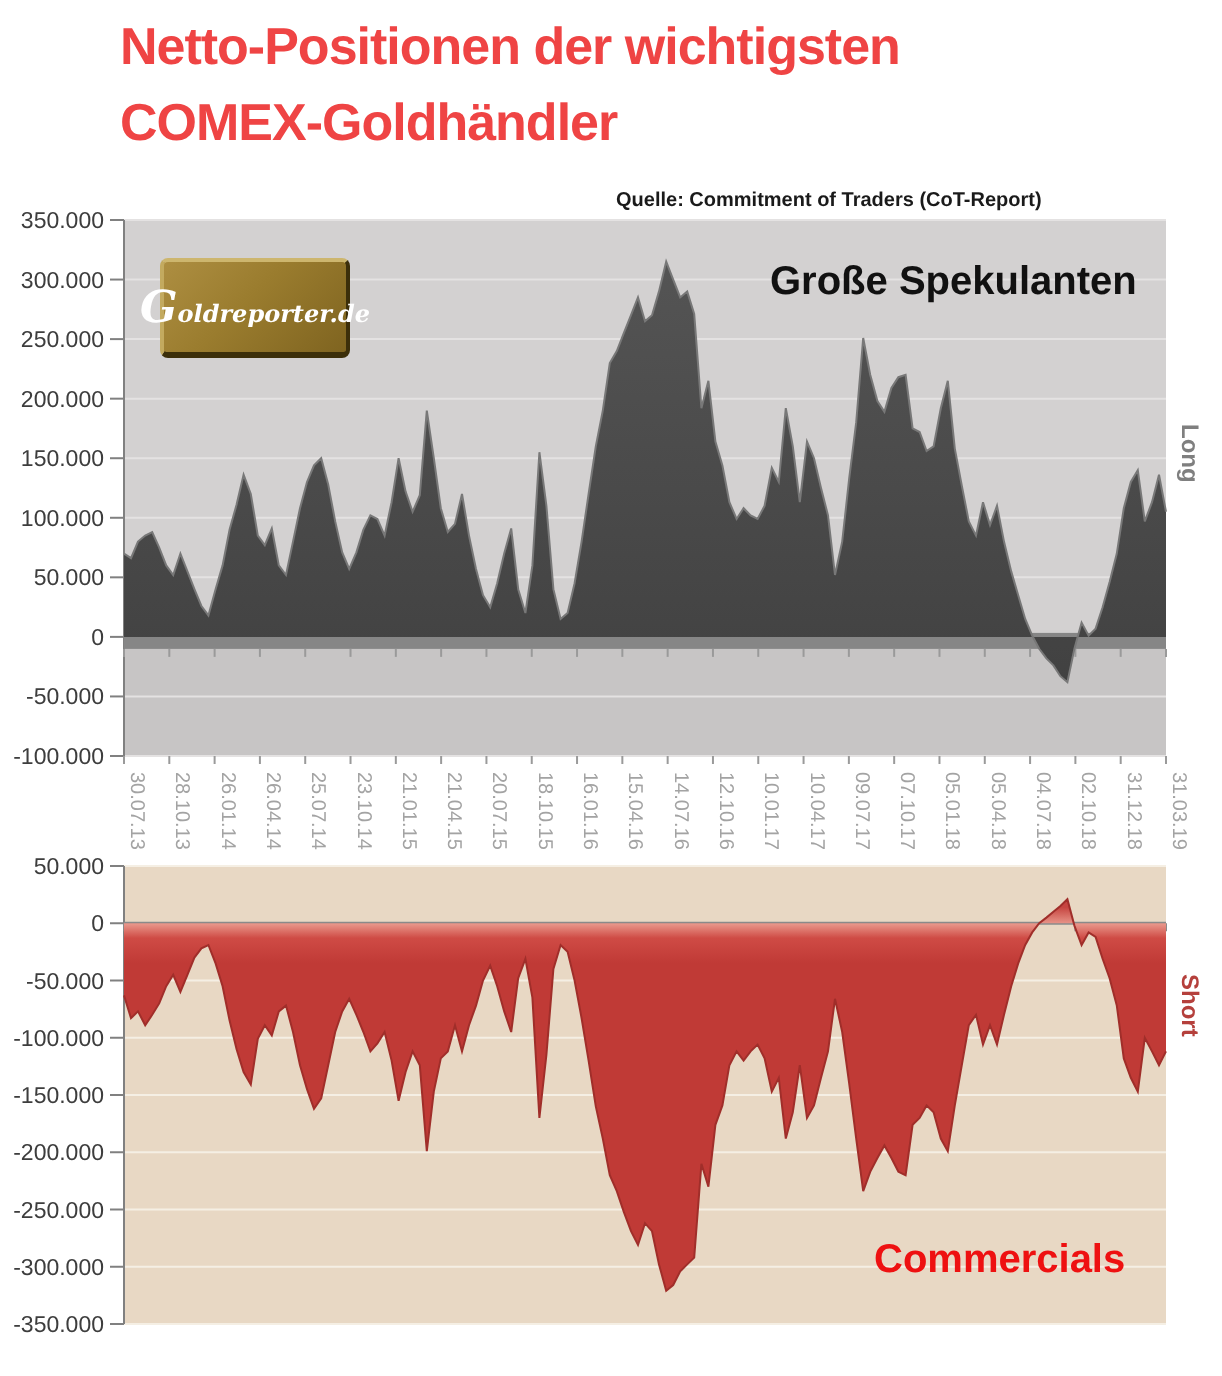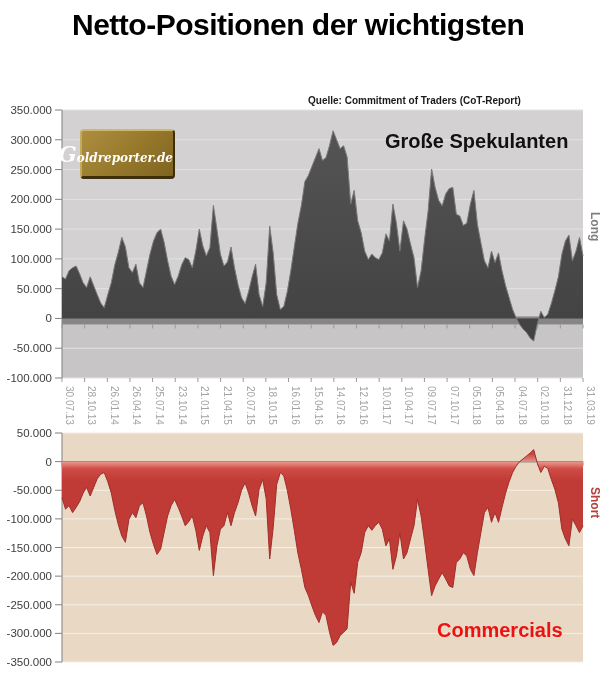--- a/index.html
+++ b/index.html
@@ -1,33 +1,33 @@
 <!DOCTYPE html>
 <html><head>
 <meta charset="utf-8">
 <style>
   html,body{margin:0;padding:0;background:#fff;}
   #page{position:relative;width:611px;height:688px;background:#ffffff;overflow:hidden;
         font-family:"Liberation Sans",sans-serif;}
   #chart-svg{position:absolute;left:0;top:0;}
   .abs{position:absolute;}
-  .title-line{left:60px;font-weight:bold;color:#000000;font-size:30px;letter-spacing:-0.5px;white-space:nowrap;margin-left:12px;}
+  .title-line{left:60px;font-weight:bold;color:#ef4444;font-size:26px;letter-spacing:-0.5px;white-space:nowrap;}
   #title-line1{top:8px;}
   #title-line2{top:46px;}
   #source-note{left:308px;top:67px;font-size:10px;font-weight:bold;color:#1a1a1a;white-space:nowrap;margin-top:28px;}
   #spec-title{left:385px;top:130px;font-size:20px;font-weight:bold;color:#111;white-space:nowrap;}
   #comm-title{left:437px;top:619px;font-size:20px;font-weight:bold;color:#ee1111;white-space:nowrap;}
   .side-label{writing-mode:vertical-rl;font-size:12px;font-weight:bold;white-space:nowrap;}
   #long-label{left:588px;top:212px;color:#7f7f7f;}
   #short-label{left:588px;top:487px;color:#b5403c;}
   #logo{left:80px;top:129px;width:95px;height:50px;border-radius:4px;
         background:linear-gradient(135deg,#ad8e41 0%,#9a7c2e 45%,#7f6420 100%);
         border-top:2px solid #cdb66e;border-left:2px solid #c3aa5f;
         border-right:2px solid #3c2f0a;border-bottom:3px solid #3c2f0a;
-        box-sizing:border-box;display:flex;align-items:center;justify-content:flex-end;}
+        box-sizing:border-box;display:flex;align-items:center;justify-content:center;}
   #logo-text{color:#fff;font-family:"DejaVu Serif",serif;font-style:italic;font-weight:bold;
         font-size:12px;line-height:1;}
   #logo-text::first-letter{font-size:22px;}
 </style>
 </head>
 <body>
 
 <div id="page">
   <svg id="chart-svg" width="611" height="688">
       <defs>
@@ -206,20 +206,21 @@
         <line x1="515.0434782608695" y1="461.625" x2="515.0434782608695" y2="465.625" stroke="#8a8a8a" stroke-width="1"></line>
         <line x1="537.695652173913" y1="461.625" x2="537.695652173913" y2="465.625" stroke="#8a8a8a" stroke-width="1"></line>
         <line x1="560.3478260869565" y1="461.625" x2="560.3478260869565" y2="465.625" stroke="#8a8a8a" stroke-width="1"></line>
         <line x1="583" y1="461.625" x2="583" y2="465.625" stroke="#8a8a8a" stroke-width="1"></line>
         <path d="M62,461.625 L62.0,497.7 L65.5,509.1 L69.0,505.7 L72.6,512.6 L76.1,507.4 L79.6,501.7 L83.1,493.1 L86.6,487.4 L90.2,496.0 L93.7,487.4 L97.2,478.8 L100.7,474.2 L104.2,472.5 L107.8,481.7 L111.3,493.1 L114.8,510.3 L118.3,524.6 L121.8,536.0 L125.4,542.3 L128.9,519.4 L132.4,512.6 L135.9,517.7 L139.4,505.7 L143.0,502.8 L146.5,516.0 L150.0,532.6 L153.5,544.6 L157.0,554.4 L160.6,549.2 L164.1,532.6 L167.6,516.0 L171.1,505.7 L174.6,499.4 L178.2,507.4 L181.7,516.0 L185.2,525.7 L188.7,521.7 L192.3,516.0 L195.8,530.3 L199.3,550.4 L202.8,536.0 L206.3,525.7 L209.9,532.6 L213.4,575.6 L216.9,545.8 L220.4,529.2 L223.9,525.7 L227.5,512.6 L231.0,525.7 L234.5,512.6 L238.0,502.8 L241.5,490.3 L245.1,482.8 L248.6,493.1 L252.1,505.7 L255.6,516.0 L259.1,489.1 L262.7,479.4 L266.2,498.8 L269.7,559.0 L273.2,527.5 L276.7,484.5 L280.3,472.5 L283.8,475.9 L287.3,490.3 L290.8,509.1 L294.3,530.3 L297.9,553.2 L301.4,569.3 L304.9,587.6 L308.4,595.6 L311.9,605.9 L315.5,615.6 L319.0,622.5 L322.5,611.6 L326.0,615.6 L329.5,632.2 L333.1,645.4 L336.6,642.5 L340.1,635.7 L343.6,632.2 L347.1,628.8 L350.7,581.9 L354.2,593.3 L357.7,562.4 L361.2,552.7 L364.7,532.6 L368.3,525.7 L371.8,530.3 L375.3,525.7 L378.8,522.3 L382.3,529.2 L385.9,545.8 L389.4,538.9 L392.9,569.3 L396.4,556.1 L399.9,532.6 L403.5,559.0 L407.0,552.7 L410.5,538.9 L414.0,525.7 L417.5,499.4 L421.1,516.0 L424.6,541.8 L428.1,569.3 L431.6,595.6 L435.1,585.9 L438.7,579.0 L442.2,572.7 L445.7,579.0 L449.2,585.9 L452.8,587.6 L456.3,562.4 L459.8,559.0 L463.3,552.7 L466.8,556.1 L470.4,569.3 L473.9,575.6 L477.4,552.7 L480.9,532.6 L484.4,512.6 L488.0,507.4 L491.5,522.3 L495.0,512.6 L498.5,522.3 L502.0,507.4 L505.6,493.1 L509.1,481.7 L512.6,472.5 L516.1,466.2 L519.6,461.6 L523.2,458.8 L526.7,455.9 L530.2,453.0 L533.7,449.6 L537.2,462.8 L540.8,472.5 L544.3,466.2 L547.8,468.5 L551.3,479.4 L554.8,489.1 L558.4,502.8 L561.9,529.2 L565.4,538.9 L568.9,545.8 L572.4,518.9 L576.0,525.7 L579.5,532.6 L583.0,525.7 L583,461.625 Z" fill="url(#gradComm)"></path>
         <path d="M62.0,497.7 L65.5,509.1 L69.0,505.7 L72.6,512.6 L76.1,507.4 L79.6,501.7 L83.1,493.1 L86.6,487.4 L90.2,496.0 L93.7,487.4 L97.2,478.8 L100.7,474.2 L104.2,472.5 L107.8,481.7 L111.3,493.1 L114.8,510.3 L118.3,524.6 L121.8,536.0 L125.4,542.3 L128.9,519.4 L132.4,512.6 L135.9,517.7 L139.4,505.7 L143.0,502.8 L146.5,516.0 L150.0,532.6 L153.5,544.6 L157.0,554.4 L160.6,549.2 L164.1,532.6 L167.6,516.0 L171.1,505.7 L174.6,499.4 L178.2,507.4 L181.7,516.0 L185.2,525.7 L188.7,521.7 L192.3,516.0 L195.8,530.3 L199.3,550.4 L202.8,536.0 L206.3,525.7 L209.9,532.6 L213.4,575.6 L216.9,545.8 L220.4,529.2 L223.9,525.7 L227.5,512.6 L231.0,525.7 L234.5,512.6 L238.0,502.8 L241.5,490.3 L245.1,482.8 L248.6,493.1 L252.1,505.7 L255.6,516.0 L259.1,489.1 L262.7,479.4 L266.2,498.8 L269.7,559.0 L273.2,527.5 L276.7,484.5 L280.3,472.5 L283.8,475.9 L287.3,490.3 L290.8,509.1 L294.3,530.3 L297.9,553.2 L301.4,569.3 L304.9,587.6 L308.4,595.6 L311.9,605.9 L315.5,615.6 L319.0,622.5 L322.5,611.6 L326.0,615.6 L329.5,632.2 L333.1,645.4 L336.6,642.5 L340.1,635.7 L343.6,632.2 L347.1,628.8 L350.7,581.9 L354.2,593.3 L357.7,562.4 L361.2,552.7 L364.7,532.6 L368.3,525.7 L371.8,530.3 L375.3,525.7 L378.8,522.3 L382.3,529.2 L385.9,545.8 L389.4,538.9 L392.9,569.3 L396.4,556.1 L399.9,532.6 L403.5,559.0 L407.0,552.7 L410.5,538.9 L414.0,525.7 L417.5,499.4 L421.1,516.0 L424.6,541.8 L428.1,569.3 L431.6,595.6 L435.1,585.9 L438.7,579.0 L442.2,572.7 L445.7,579.0 L449.2,585.9 L452.8,587.6 L456.3,562.4 L459.8,559.0 L463.3,552.7 L466.8,556.1 L470.4,569.3 L473.9,575.6 L477.4,552.7 L480.9,532.6 L484.4,512.6 L488.0,507.4 L491.5,522.3 L495.0,512.6 L498.5,522.3 L502.0,507.4 L505.6,493.1 L509.1,481.7 L512.6,472.5 L516.1,466.2 L519.6,461.6 L523.2,458.8 L526.7,455.9 L530.2,453.0 L533.7,449.6 L537.2,462.8 L540.8,472.5 L544.3,466.2 L547.8,468.5 L551.3,479.4 L554.8,489.1 L558.4,502.8 L561.9,529.2 L565.4,538.9 L568.9,545.8 L572.4,518.9 L576.0,525.7 L579.5,532.6 L583.0,525.7" fill="none" stroke="#a02e2a" stroke-width="1"></path>
       </g>
     </svg>
 
   <div class="abs title-line" id="title-line1">Netto-Positionen der wichtigsten</div>
+  <div class="abs title-line" id="title-line2">COMEX-Goldhändler</div>
   <div class="abs" id="source-note">Quelle: Commitment of Traders (CoT-Report)</div>
 
   <div class="abs" id="logo">
     <div id="logo-text">Goldreporter.de</div>
   </div>
 
   <div class="abs" id="comm-title">Commercials</div>
   <div class="abs" id="spec-title">Große Spekulanten</div>
 
   <div class="abs side-label" id="long-label">Long</div>

